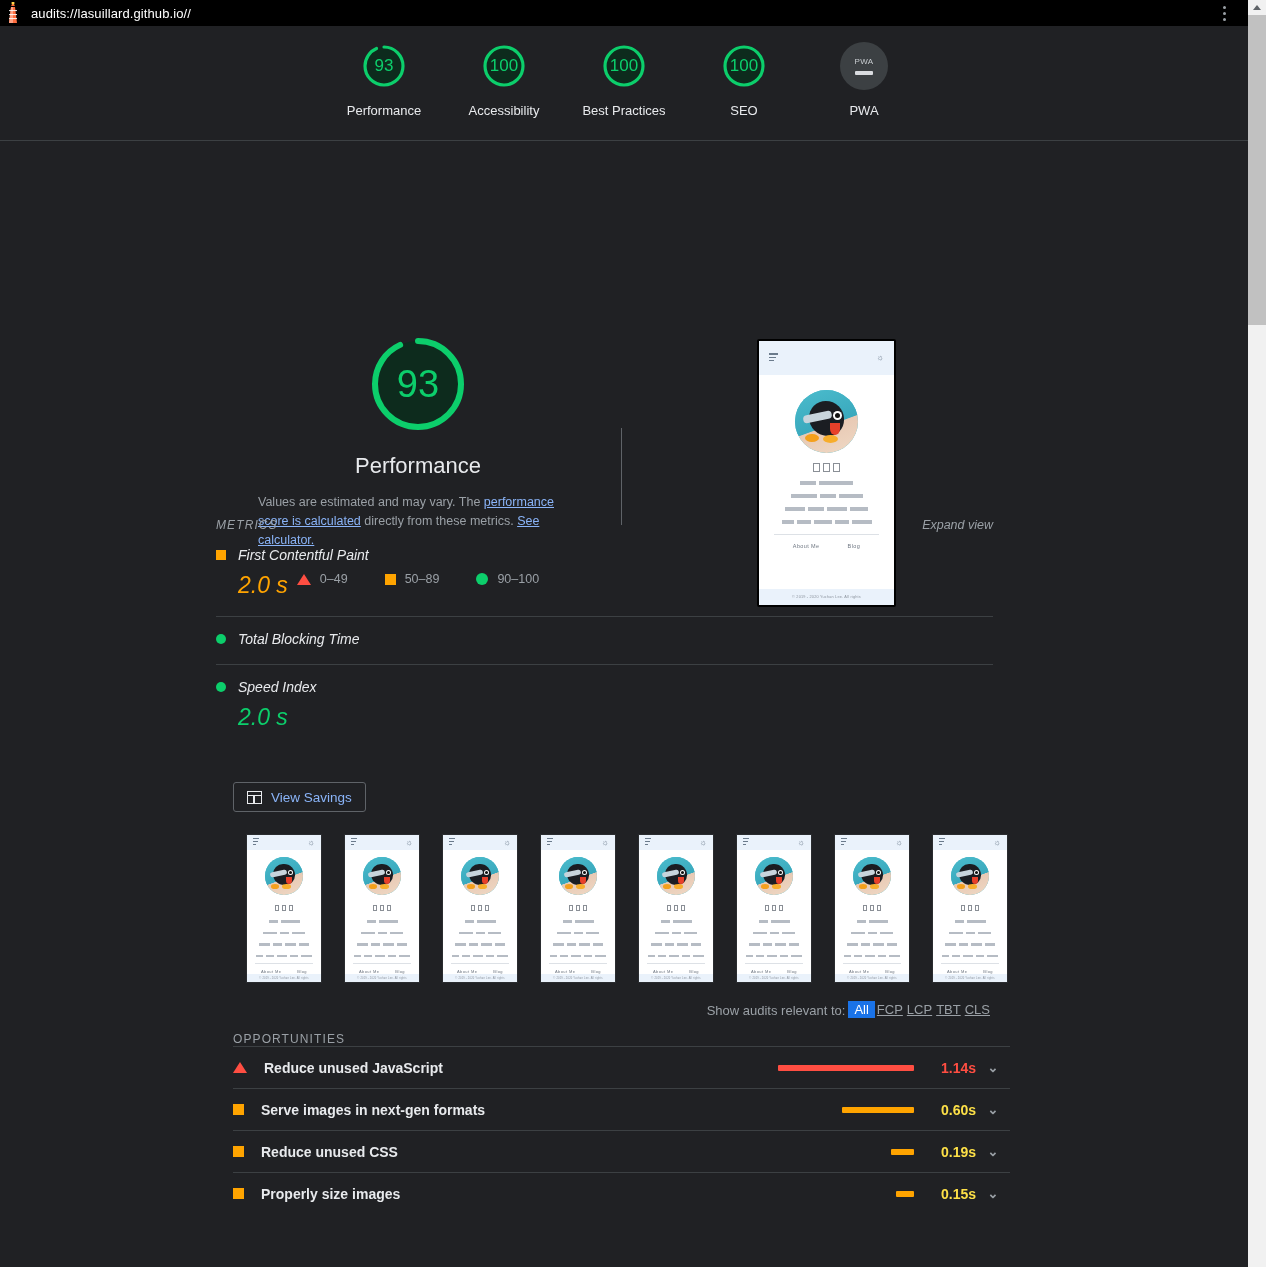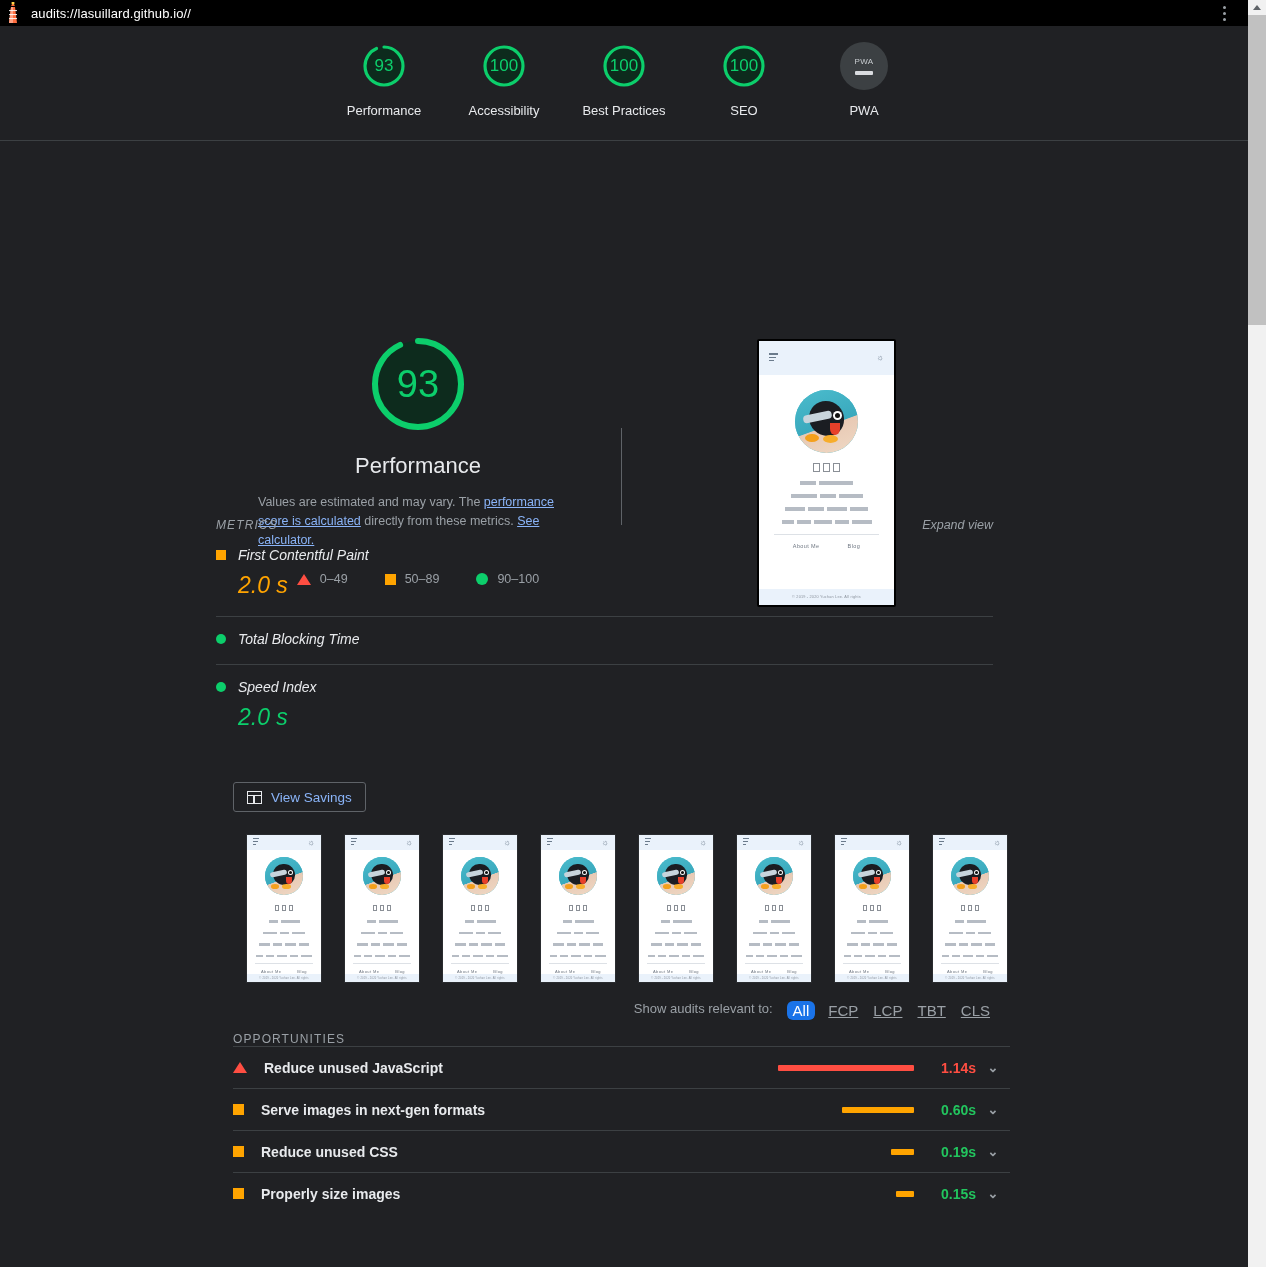--- a/index.html
+++ b/index.html
@@ -188,26 +188,26 @@
   .film .mini-line i { height: 2.5px; }
   .film .mini-links { font-size: 4px; gap: 16px; margin-top: 5px; }
   .film .mini-foot { font-size: 2.6px; }
   .film .mini-sep { margin-top: 6px; }
   .film .av-eye { width: 5px; height: 5px; }
   .film .av-eye::after { width: 3px; height: 3px; left: 1px; top: 1px; }
   .film .av-beak { width: 6px; height: 7px; }
 
   
   .filters {
-    position: absolute; right: 256px; top: 975px; display: flex; align-items: flex-start; gap: 11px;
+    position: absolute; right: 256px; top: 975px; display: flex; align-items: flex-end; 
   }
   .filters-label { font-size: 13px; color: #9aa0a6; margin-right: 3px; }
   .chip {
-    font-size: 15px; color: #9aa0a6; text-decoration: underline; cursor: pointer;
-    padding: 1px 2px; border-radius: 6px;
+    font-size: 13px; color: #9aa0a6; text-decoration: underline; cursor: pointer;
+    padding: 1px 2px; border-radius: 0;
   }
   .chip.active { background: #1a73e8; color: #fff; text-decoration: none; padding: 1px 6px; }
 
   
   .opps { position: absolute; left: 233px; top: 1006px; width: 777px; }
   .opps-title { font-size: 12px; letter-spacing: 1.1px; color: #9aa0a6; }
   .opps-cols {
     margin-top: 22px; display: flex; justify-content: space-between;
     font-size: 12.5px; color: #9aa0a6; padding-bottom: 12px;
   }
@@ -219,21 +219,21 @@
     width: 0; height: 0; border-left: 7px solid transparent; border-right: 7px solid transparent;
     border-bottom: 11px solid #ff4e42; flex: 0 0 14px;
   }
   .o-avg { width: 11px; height: 11px; background: #ffa400; flex: 0 0 11px; }
   .opp-name { font-size: 14px; color: #e8eaed; }
   .opp-right { display: flex; align-items: center; gap: 0; }
   .bar-area { width: 140px; display: flex; justify-content: flex-end; }
   .bar { height: 6px; border-radius: 1px; }
   .opp-save { width: 62px; text-align: right; font-size: 14px; }
   .save-fail { color: #ff4e42; }
-  .save-avg { color: #22c55e; }
+  .save-avg { color: #fde047; }
   .chev { width: 34px; display: flex; justify-content: center; color: #9aa0a6; font-size: 13px; }
 </style>
 </head>
 <body>
 
 <div class="viewport">
 
   <div class="topbar">
     <div class="lh-icon">
       <svg width="26" height="26" viewBox="0 0 26 26">

